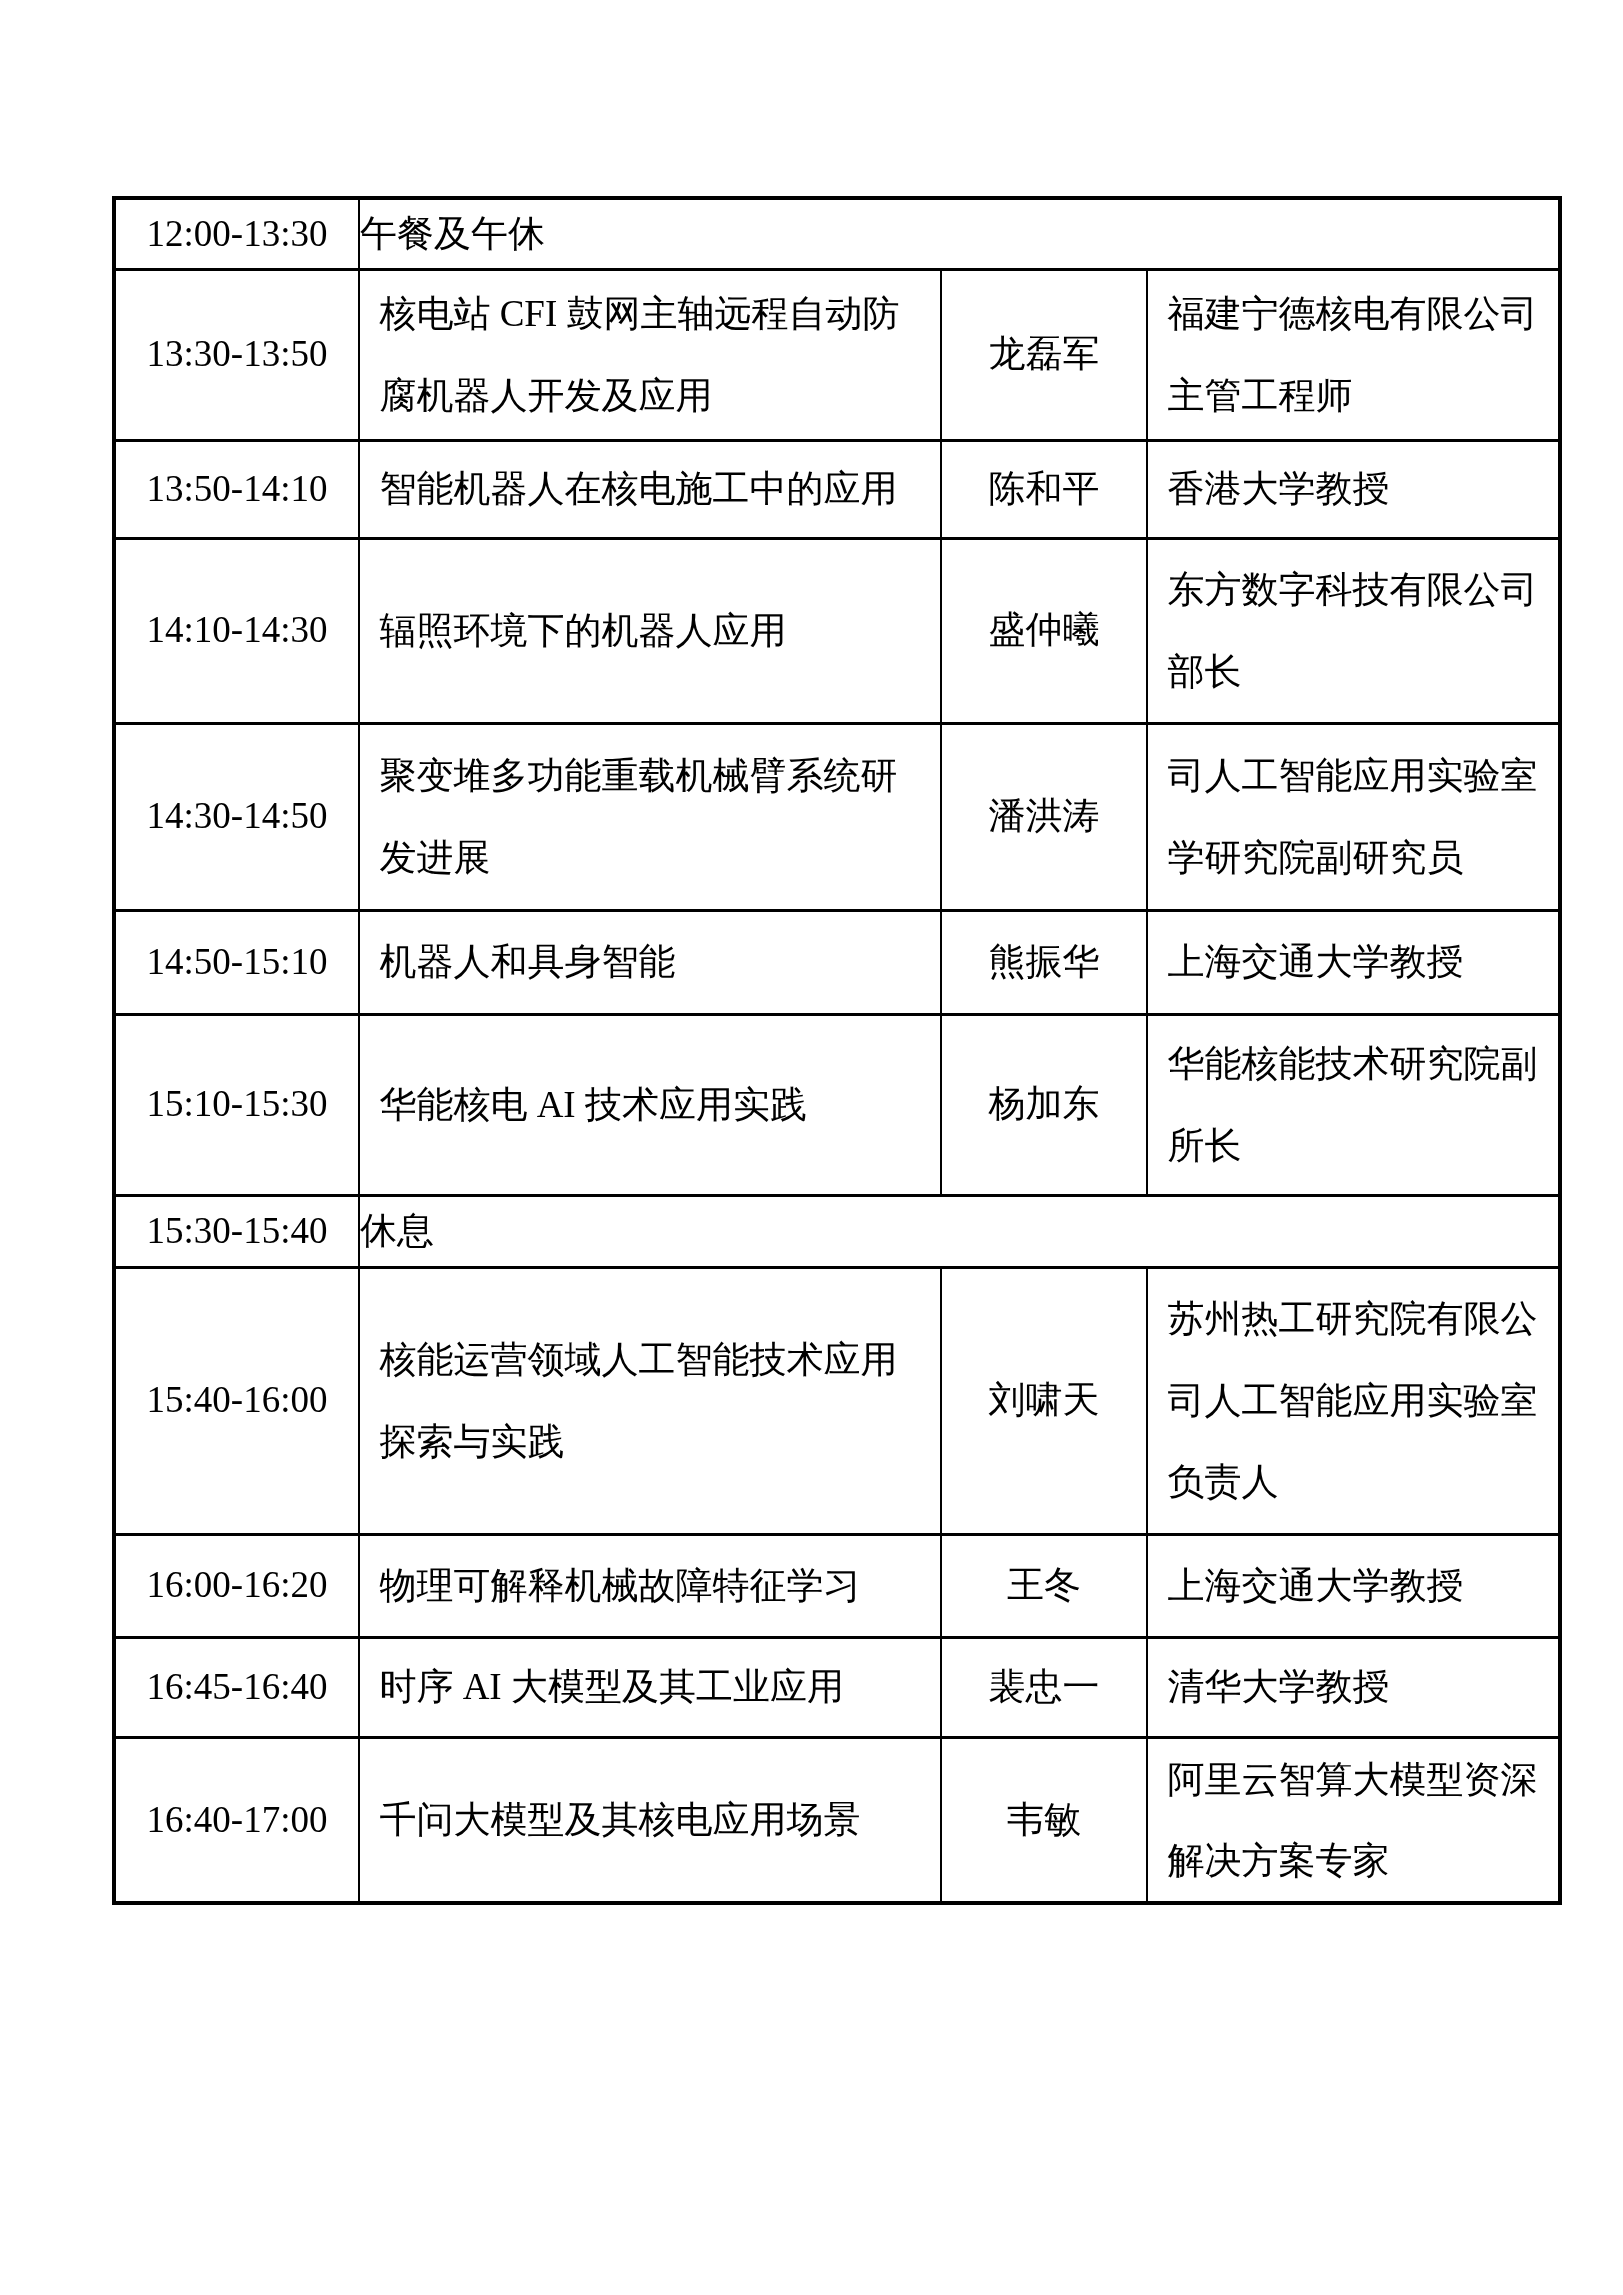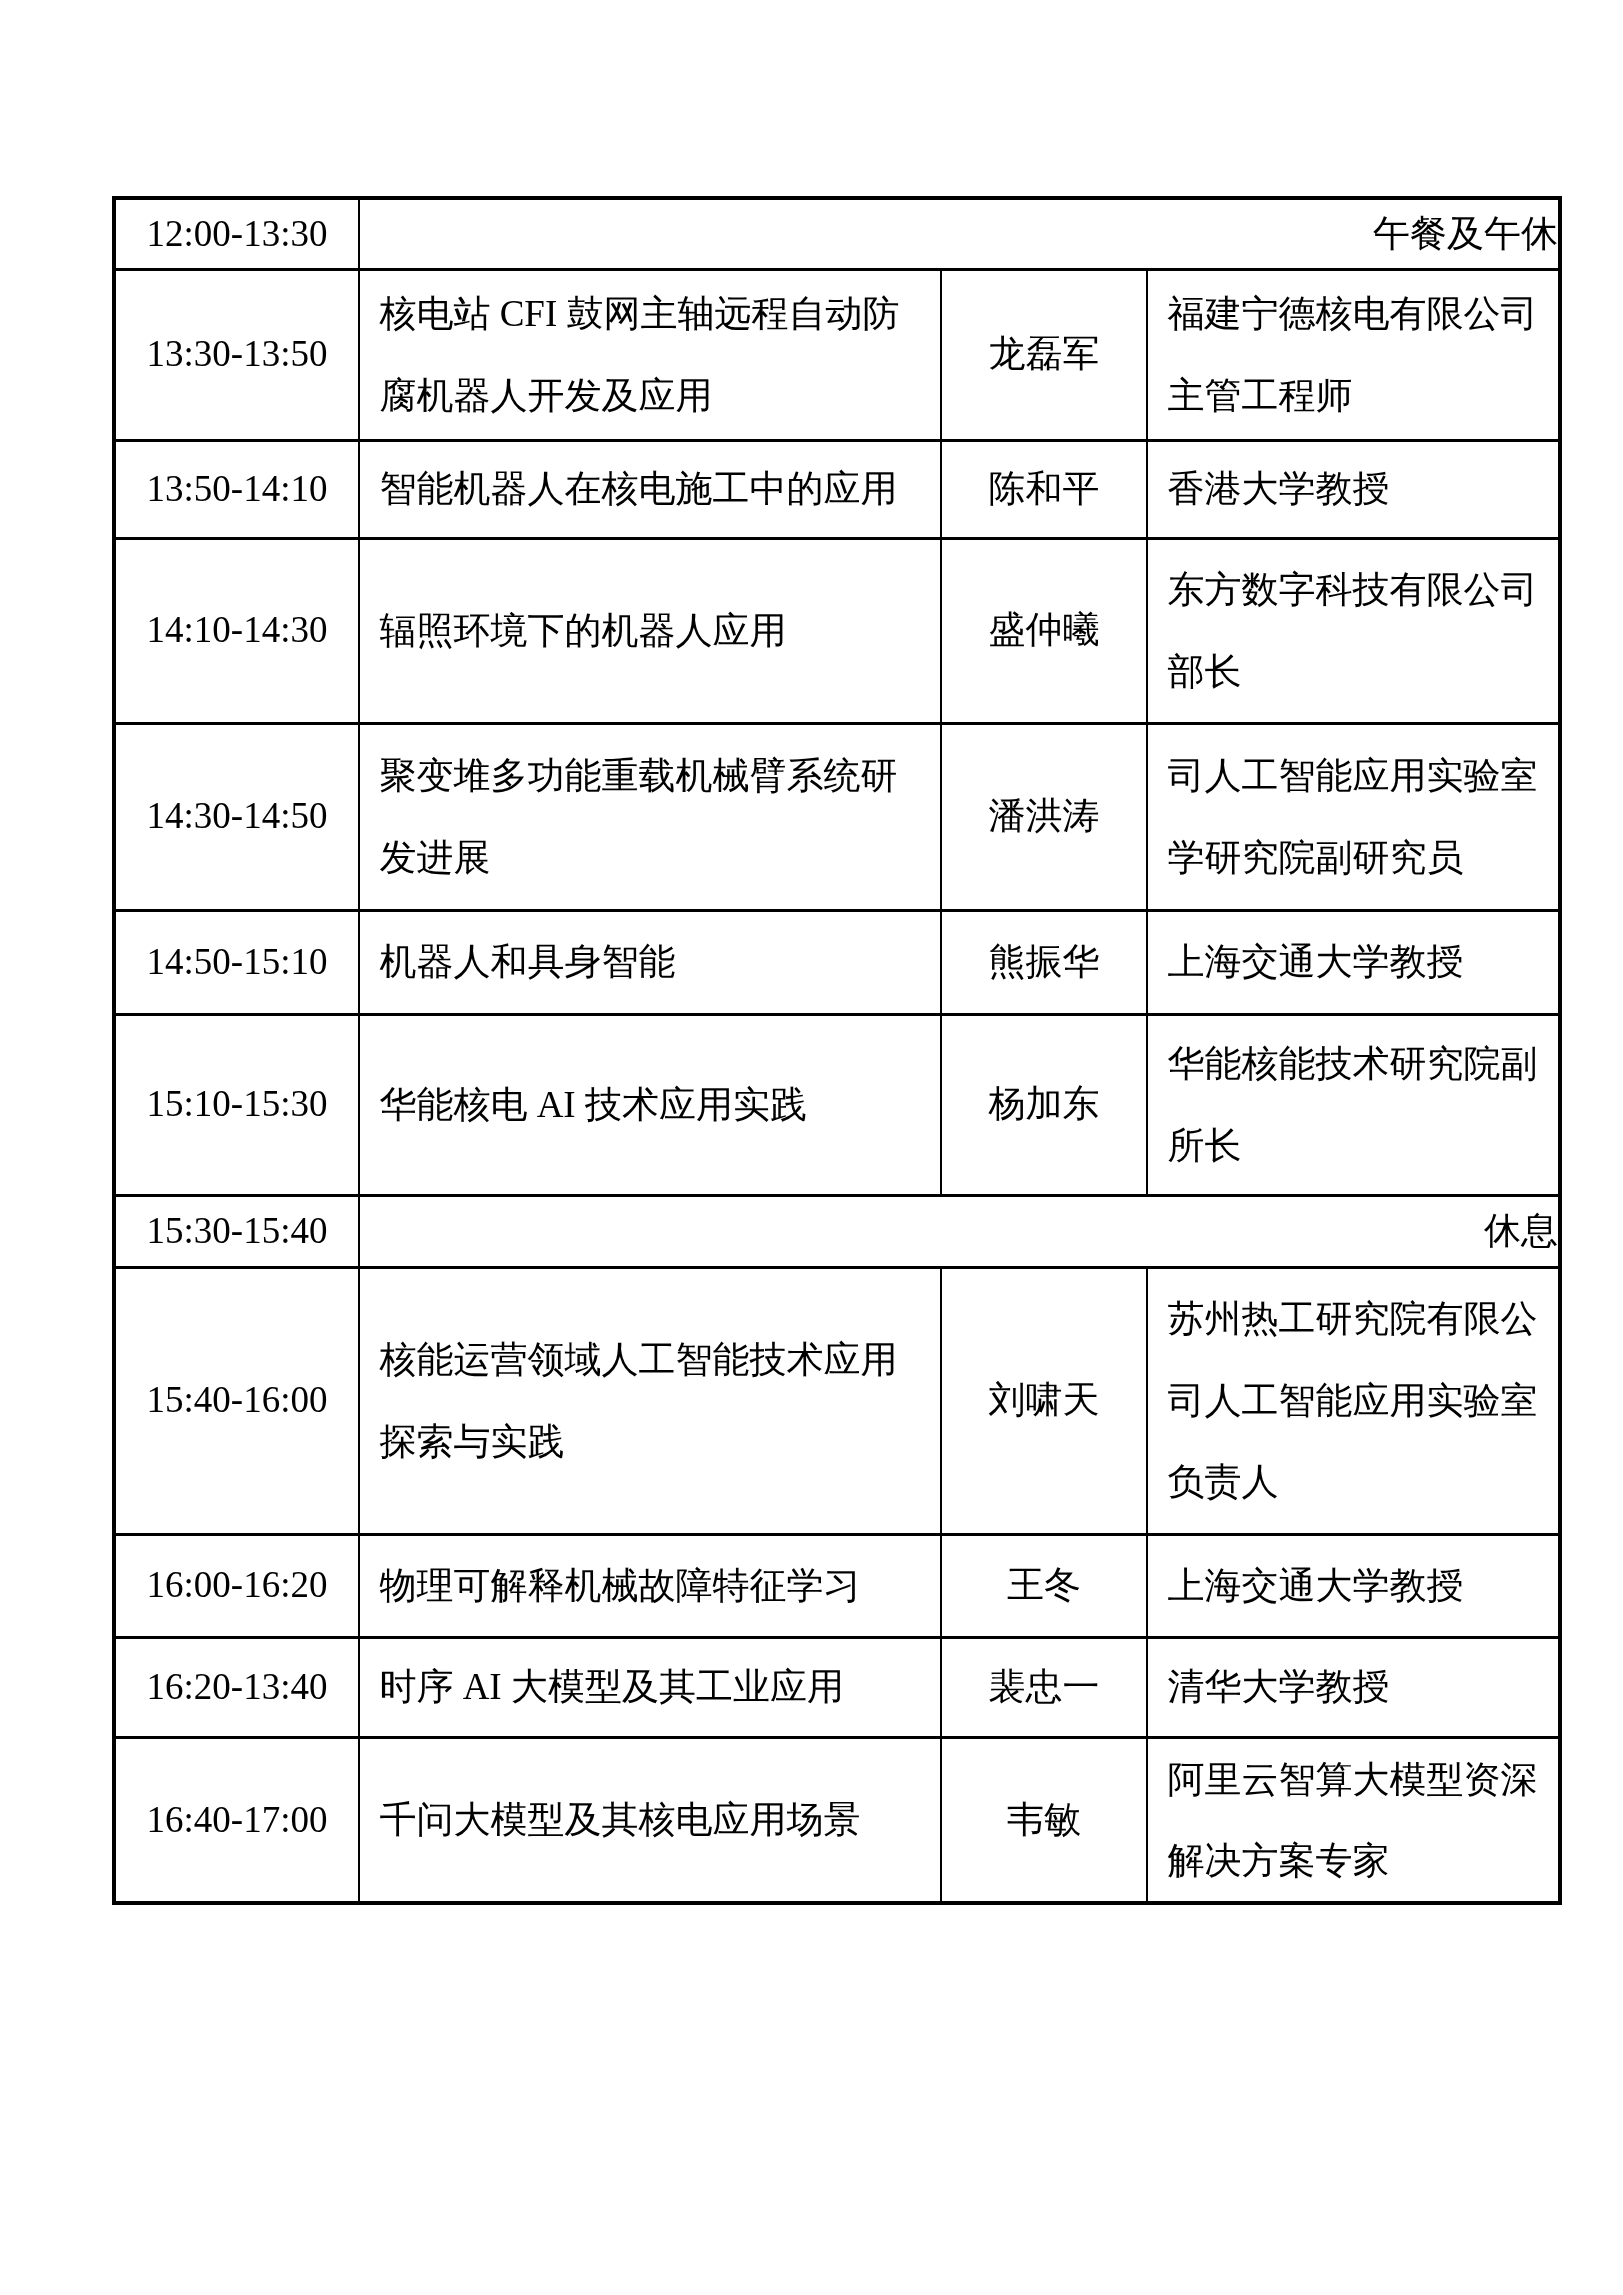--- a/index.html
+++ b/index.html
@@ -43,21 +43,21 @@
     text-align: left;
     padding-left: 19.4px;
     padding-right: 10.2px;
     white-space: pre-line;
   }
   td.speaker {
     text-align: center;
     line-height: 1.3;
   }
   td.break-label {
-    text-align: right;
+    text-align: left;
     line-height: 1.3;
   }
   .bold { font-weight: normal; }
   td.section {
     text-align: center;
     font-weight: bold;
     padding: 7.2px 0;
   }
   .section-line {
     line-height: 1.62;
@@ -134,21 +134,21 @@
 司人工智能应用实验室
 负责人</td>
         </tr>
         <tr style="height: 103px;">
           <td class="time">16:00-16:20</td>
           <td class="title">物理可解释机械故障特征学习</td>
           <td class="speaker">王冬</td>
           <td class="affil">上海交通大学教授</td>
         </tr>
         <tr style="height: 100px;">
-          <td class="time">16:20-13:40</td>
+          <td class="time">16:45-16:40</td>
           <td class="title">时序 AI 大模型及其工业应用</td>
           <td class="speaker">裴忠一</td>
           <td class="affil">清华大学教授</td>
         </tr>
         <tr style="height: 166px;">
           <td class="time">16:40-17:00</td>
           <td class="title">千问大模型及其核电应用场景</td>
           <td class="speaker">韦敏</td>
           <td class="affil">阿里云智算大模型资深
 解决方案专家</td>

